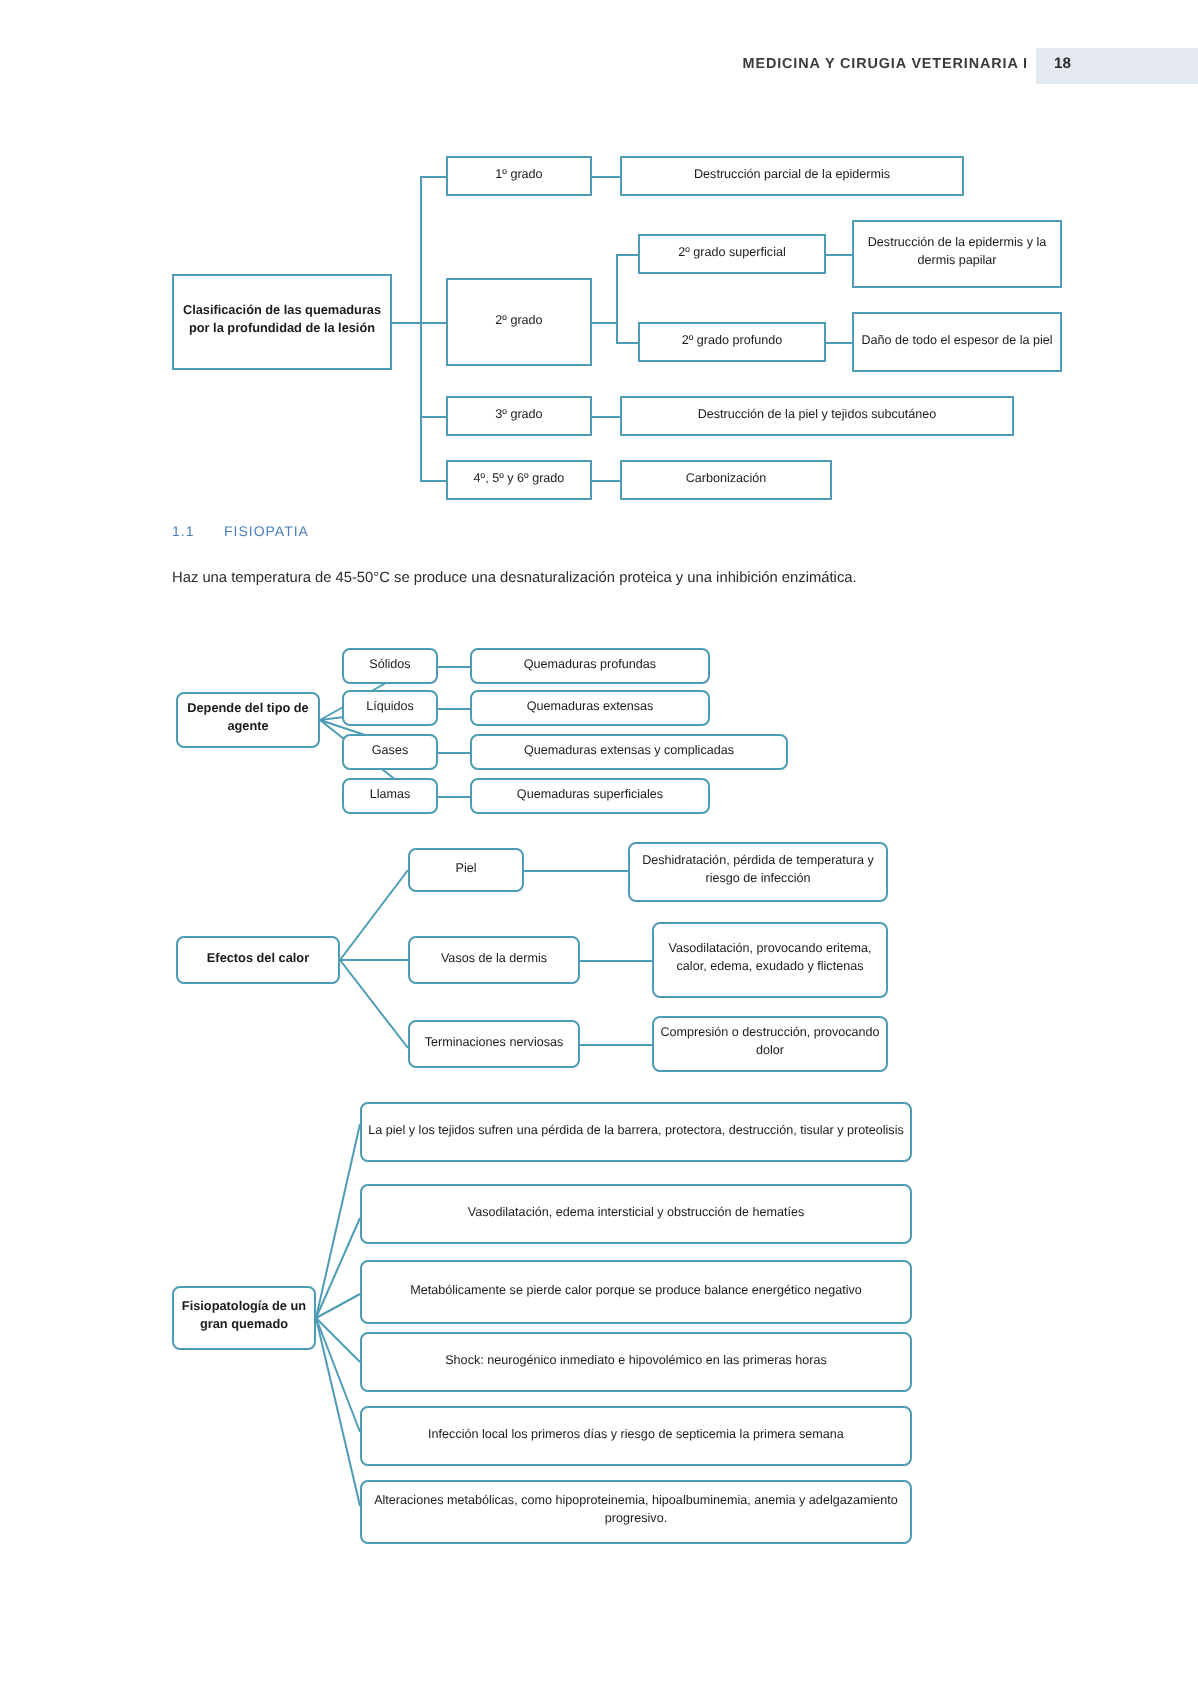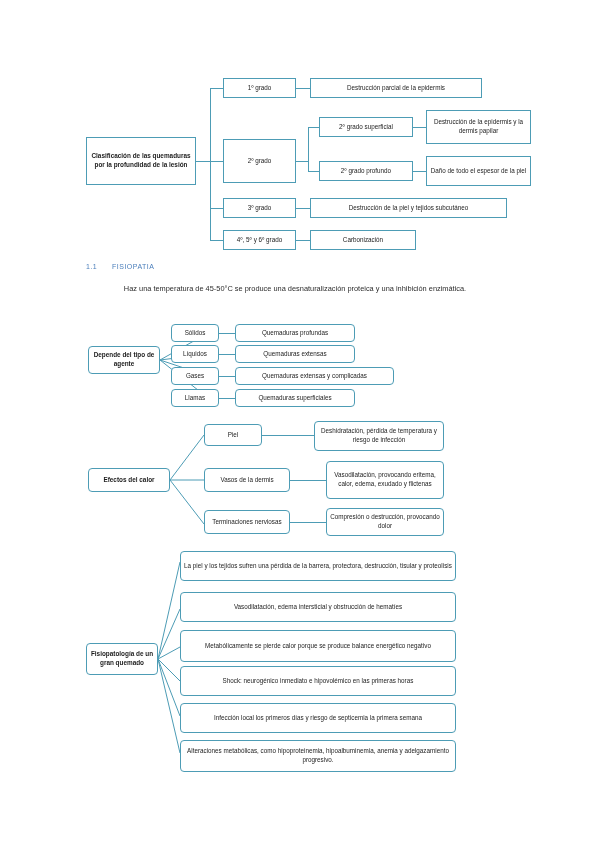--- a/index.html
+++ b/index.html
@@ -103,28 +103,33 @@
   .sec-head .num { display: inline-block; width: 26px; }
 
   .para {
     position: absolute;
     left: 86px;
     top: 283px;
     width: 418px;
     font-size: 7.4px;
     line-height: 1.55;
     color: #2b2b2b;
-    text-align: center;
+    text-align: left;
   }
 </style>
 </head>
 <body>
 
 <div class="page">
 
+  <div class="header">
+    <div class="header-band"></div>
+    <div class="header-title">MEDICINA Y CIRUGIA VETERINARIA I</div>
+    <div class="header-page">18</div>
+  </div>
 
   <div>
 
     <div class="box bold" style="left:86px; top:137px; width:110px; height:48px;">Clasificación de las quemaduras por la profundidad de la lesión</div>
 
     <div class="ln-h" style="left:196px; top:161px; width:14px;"></div>
     <div class="ln-v" style="left:210px; top:88px; height:152px;"></div>
 
     <div class="ln-h" style="left:210px; top:88px; width:13px;"></div>
     <div class="ln-h" style="left:210px; top:161px; width:13px;"></div>

